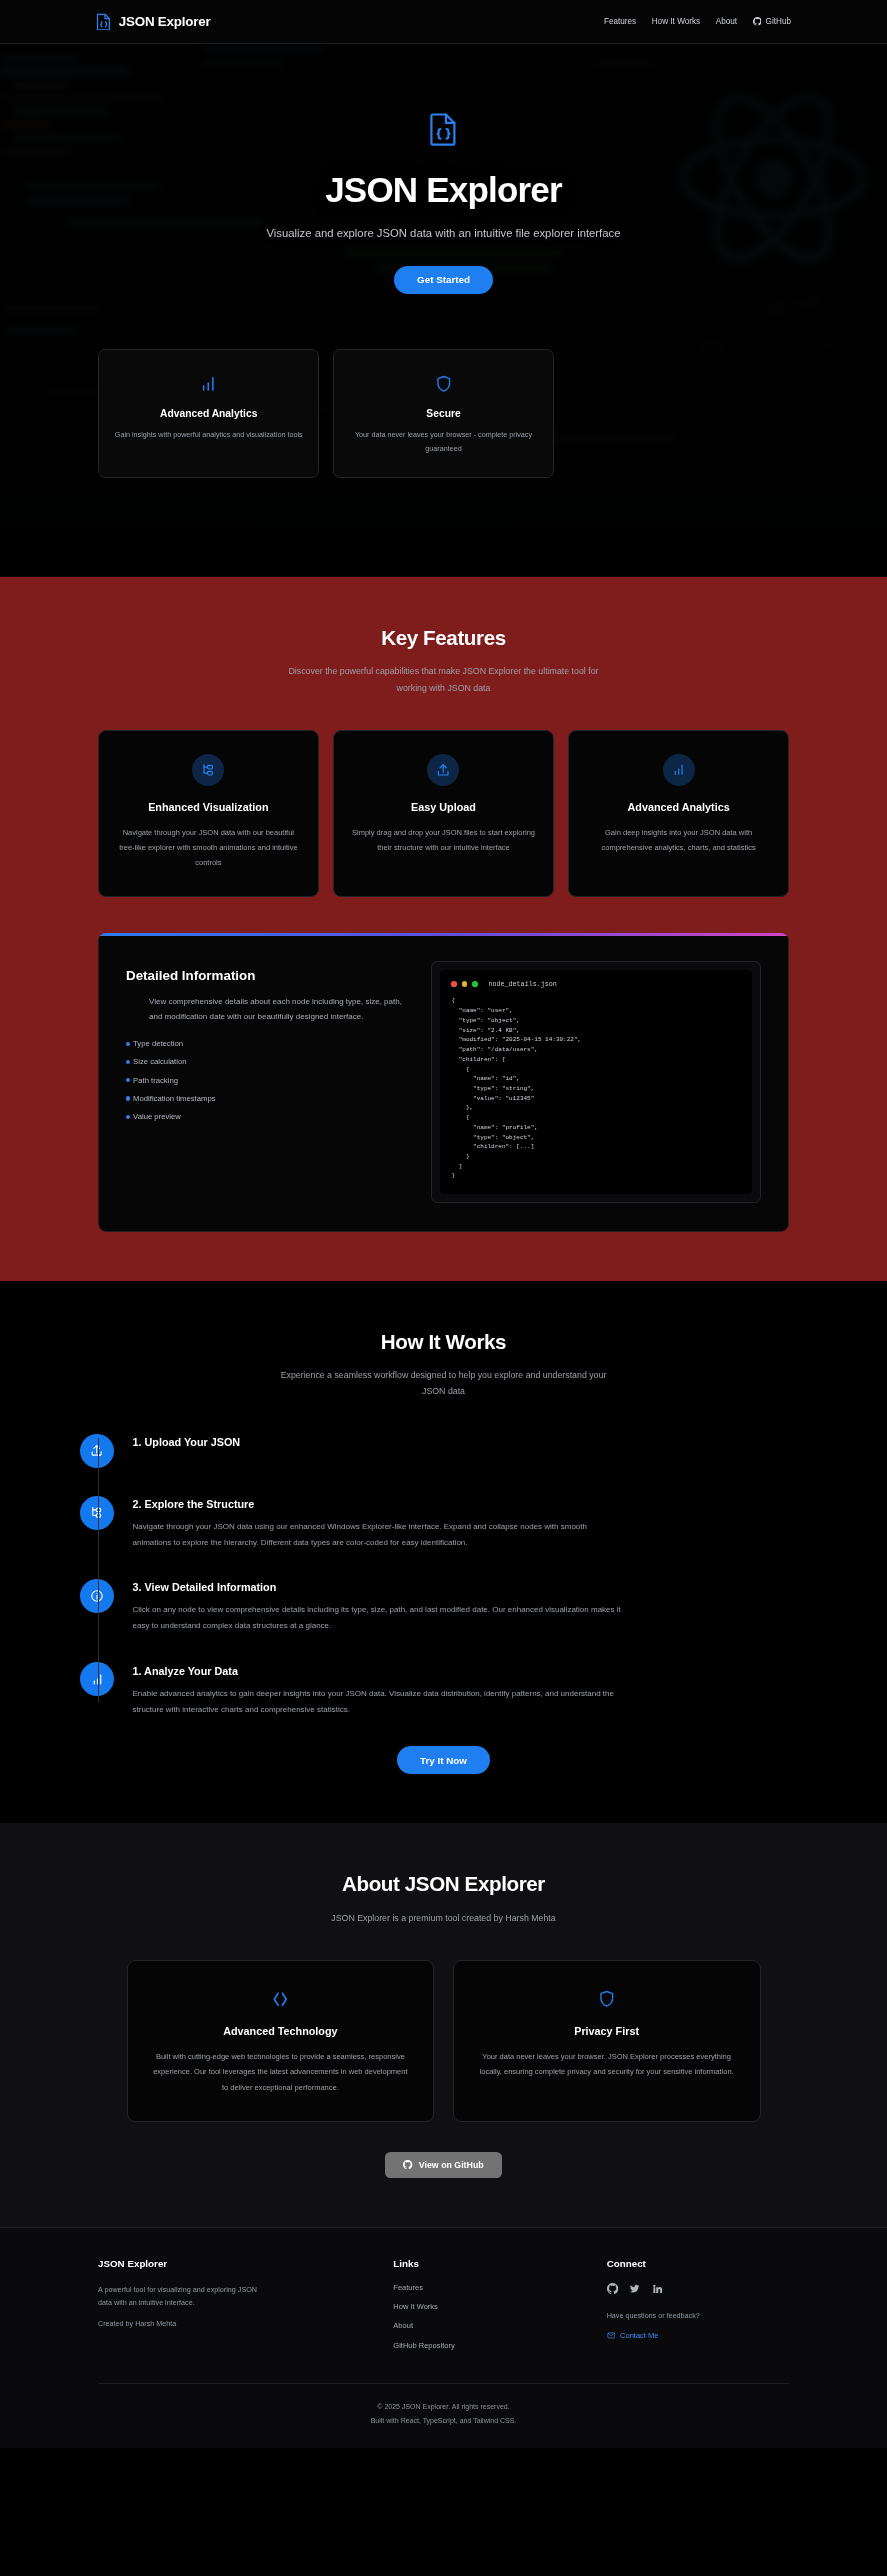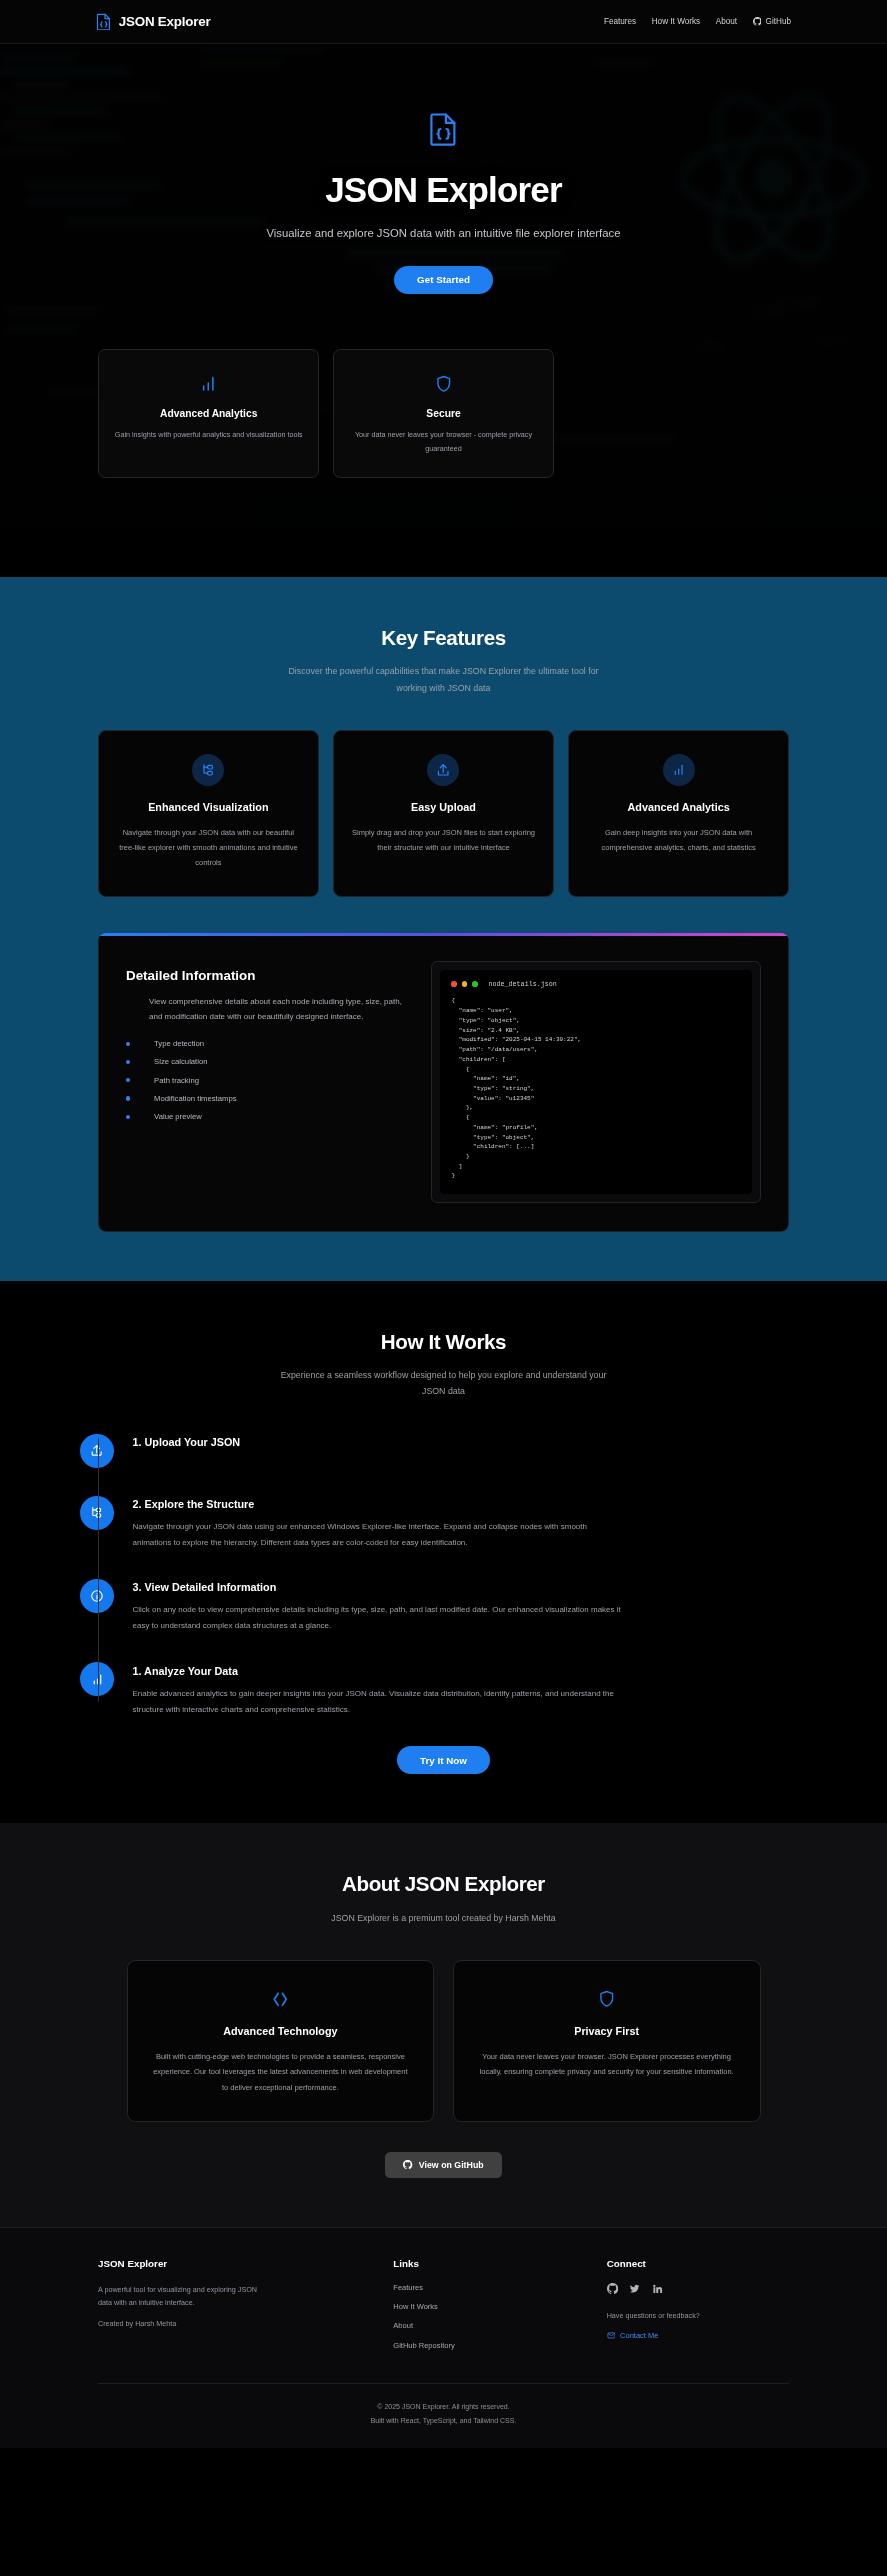--- a/index.html
+++ b/index.html
@@ -107,21 +107,21 @@
     padding: 20.6px 14.4px 21.6px;
     text-align: center;
     backdrop-filter: blur(1.5px);
   }
   .hero-card-icon { height: 27px; margin-bottom: 10.3px; display:flex; align-items:center; justify-content:center; }
   .hero-card-title { font-size: 10.3px; font-weight: bold; color: #fff; margin-bottom: 9.3px; }
   .hero-card-desc { font-size: 7.2px; color: #9aa0a8; line-height: 1.85; }
 
   
   .section { padding: 49px 98px; }
-  .sec-features { background: #0c4a6e; }
+  .sec-features { background: #7f1d1d; }
   .sec-how { background: #000000; }
   .sec-about { background: #101012; }
 
   .sec-head { text-align: center; margin-bottom: 34px; }
   .sec-title { font-size: 20.6px; font-weight: bold; letter-spacing: -0.4px; color:#fff; margin-bottom: 13.4px; }
   .sec-sub { font-size: 8.8px; color: #9ba0a7; line-height: 1.85; max-width: 330px; margin: 0 auto; }
 
   .feat-grid { display: grid; grid-template-columns: repeat(3, 1fr); gap: 14.4px; }
   .feat-card {
     background: #050506;
@@ -147,21 +147,21 @@
     border: 0.5px solid #1e2024; border-top: none;
     border-radius: 0 0 8.2px 8.2px;
     display: flex; gap: 20.6px;
     padding: 25px 27px 28px;
     align-items: flex-start;
   }
   .detail-left { flex: 1 1 0; padding-top: 7.2px; }
   .detail-title { font-size: 13.4px; font-weight: bold; color:#fff; margin-bottom: 11.3px; }
   .detail-desc { font-size: 8px; color: #a7acb3; line-height: 1.9; margin-bottom: 14.4px; margin-left: 23px; }
   .detail-list { list-style: none; }
-  .detail-li { display: flex; align-items: center; gap: 24px; margin-bottom: 9.3px; font-size: 7.7px; color: #b4b9c0; }
+  .detail-li { display: flex; align-items: center; gap: 3px; margin-bottom: 9.3px; font-size: 7.7px; color: #b4b9c0; }
   .dot { width: 4.1px; height: 4.1px; border-radius: 50%; background: #2a82f2; flex: 0 0 4.1px; }
 
   .code-window {
     flex: 0 0 330px;
     background: #0b0b0d;
     border: 0.5px solid #232529;
     border-radius: 6.2px;
     padding: 8.2px;
   }
   .code-inner { background: #000; border-radius: 4.6px; padding: 10.3px 11.3px 12.4px; }
@@ -196,21 +196,21 @@
   .about-grid { display: grid; grid-template-columns: repeat(2, 1fr); gap: 18.5px; max-width: 634px; margin: 0 auto; }
   .about-card {
     background: #050506; border: 0.5px solid #232529; border-radius: 8.2px;
     padding: 24px 23px 26px; text-align: center;
   }
   .about-icon { height: 28px; margin-bottom: 12.4px; display:flex; align-items:center; justify-content:center; }
   .about-title { font-size: 10.8px; font-weight: bold; color: #fff; margin-bottom: 11.3px; }
   .about-desc { font-size: 7.5px; color: #9ba0a7; line-height: 2.05; }
   .btn-gh {
     display: inline-flex; align-items: center; gap: 6.2px;
-    background: #404040; color: #fff; font-size: 8.8px; font-weight: bold;
+    background: #737373; color: #fff; font-size: 8.8px; font-weight: bold;
     padding: 8.2px 18.5px; border-radius: 5.2px; border: none; cursor: pointer;
     font-family: "Liberation Sans", sans-serif;
   }
 
   
   footer { background: #0a0a0c; border-top: 0.5px solid #1d1f23; padding: 30px 98px 20.6px; }
   .foot-grid { display: grid; grid-template-columns: 1.45fr 1fr 1fr; gap: 31px; }
   .foot-h { font-size: 9.8px; font-weight: bold; color: #fff; margin-bottom: 13.4px; }
   .foot-p { font-size: 7.2px; color: #9096a0; line-height: 1.85; margin-bottom: 8.2px; max-width: 170px;}
   .foot-link { display:block; font-size: 7.5px; color: #a3a8b0; text-decoration: none; margin-bottom: 10.3px; }

